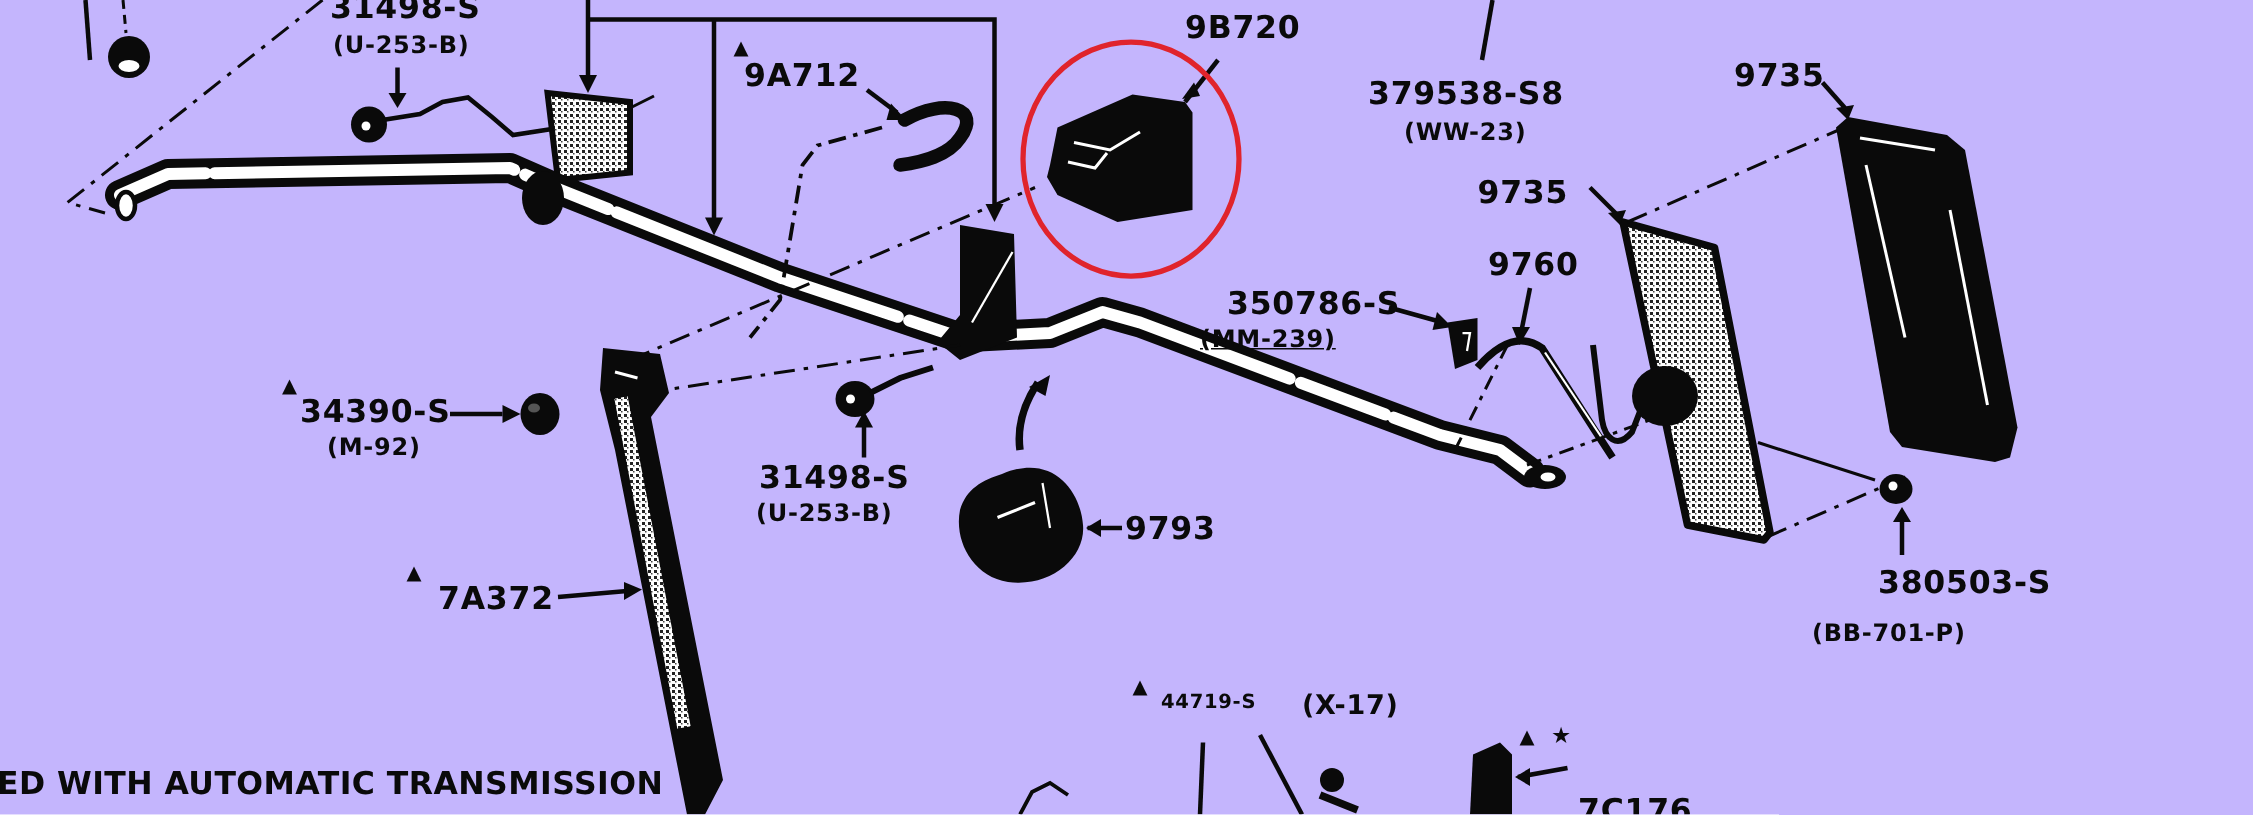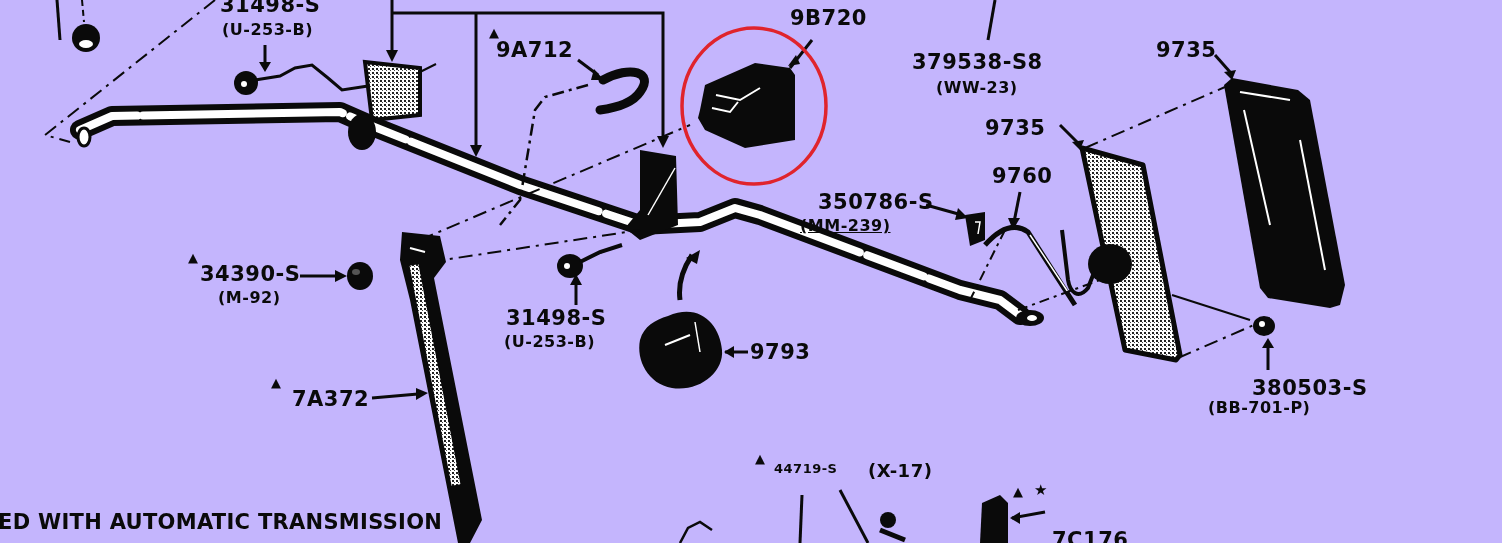--- a/index.html
+++ b/index.html
@@ -203,21 +203,21 @@
 
   <div class="lbl num" style="left:506px;top:308px;">31498-S</div>
   <div class="lbl sub" style="left:504px;top:334px;">(U-253-B)</div>
 
   <div class="lbl num" style="left:750px;top:342px;">9793</div>
 
   <div class="mark" style="left:271px;top:376px;">▲</div>
   <div class="lbl num" style="left:292px;top:389px;">7A372</div>
 
   <div class="lbl num" style="left:1208px;top:378px;margin-left:44px;">380503-S</div>
-  <div class="lbl sub" style="left:1208px;top:400px;">(BB-701-P)</div>
+  <div class="lbl sub" style="left:1208px;top:414px;">(BB-701-P)</div>
 
   <div class="mark" style="left:755px;top:452px;">▲</div>
   <div class="lbl sub" style="left:774px;top:462px;font-size:13px;">44719-S</div>
   <div class="lbl sub" style="left:868px;top:462px;font-size:18px;">(X-17)</div>
 
   <div class="mark" style="left:1013px;top:485px;">▲</div>
   <div class="mark" style="left:1034px;top:483px;font-size:15px;">★</div>
   <div class="lbl num" style="left:1052px;top:502px;margin-top:28px;">7C176</div>
 
   <div class="caption" style="left:-2px;top:510px;">ED WITH AUTOMATIC TRANSMISSION</div>

